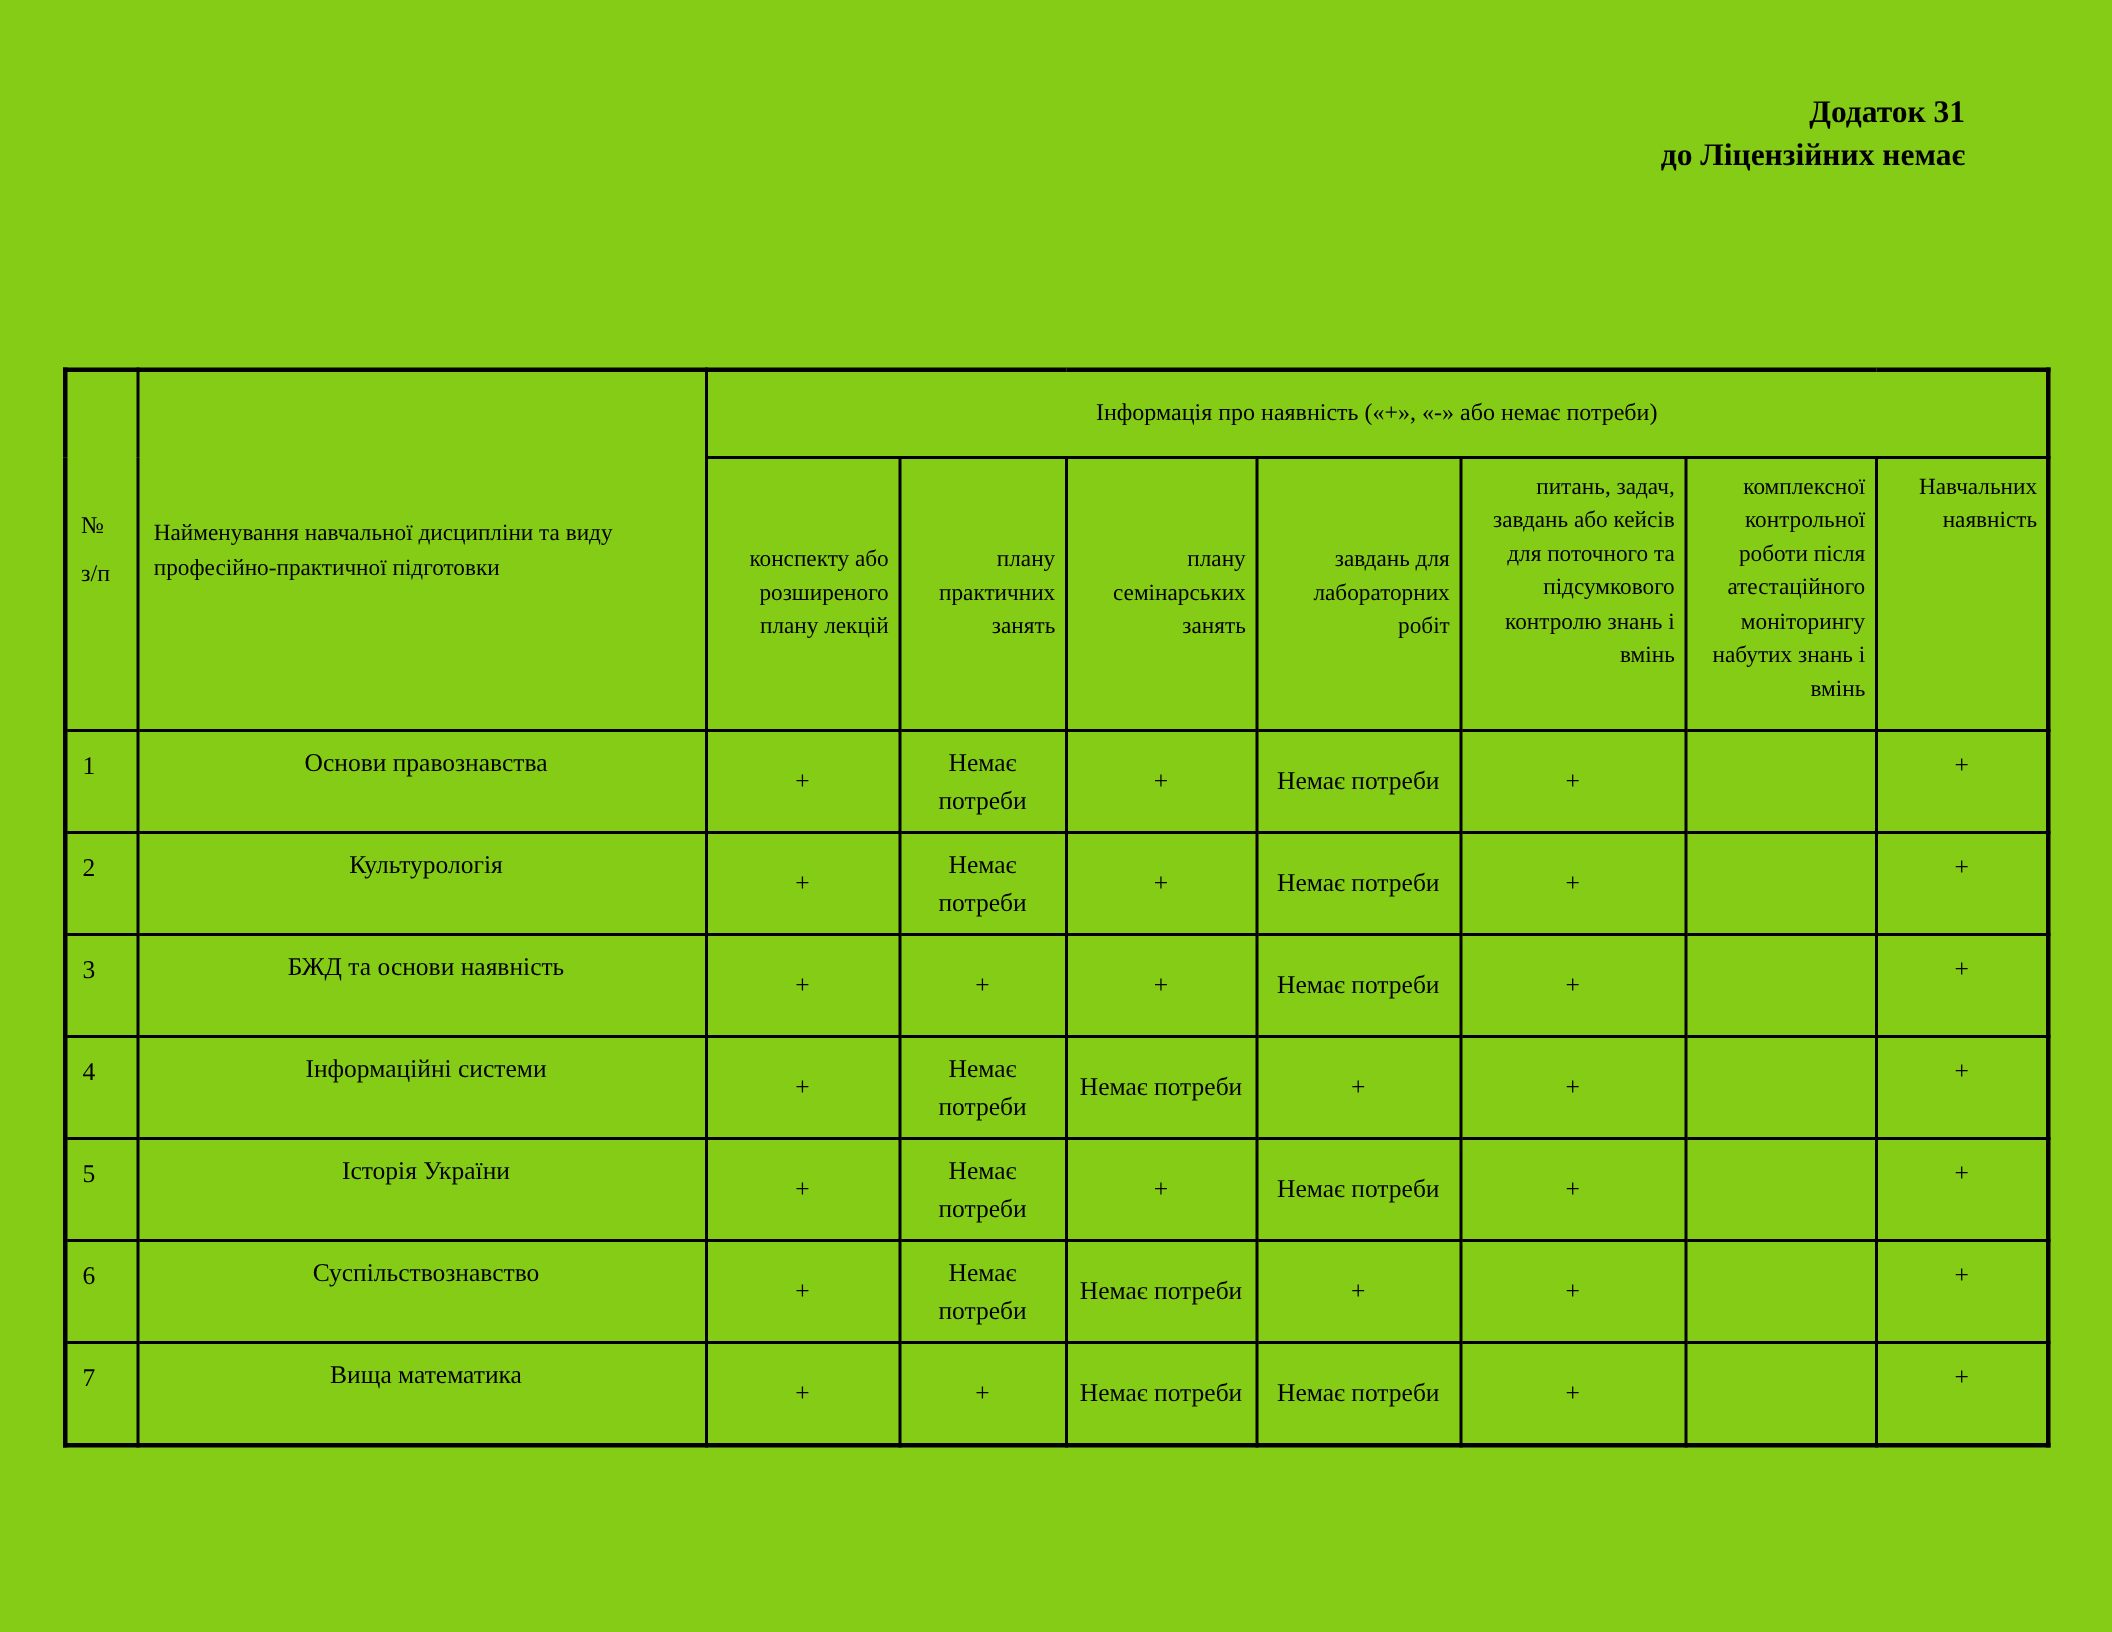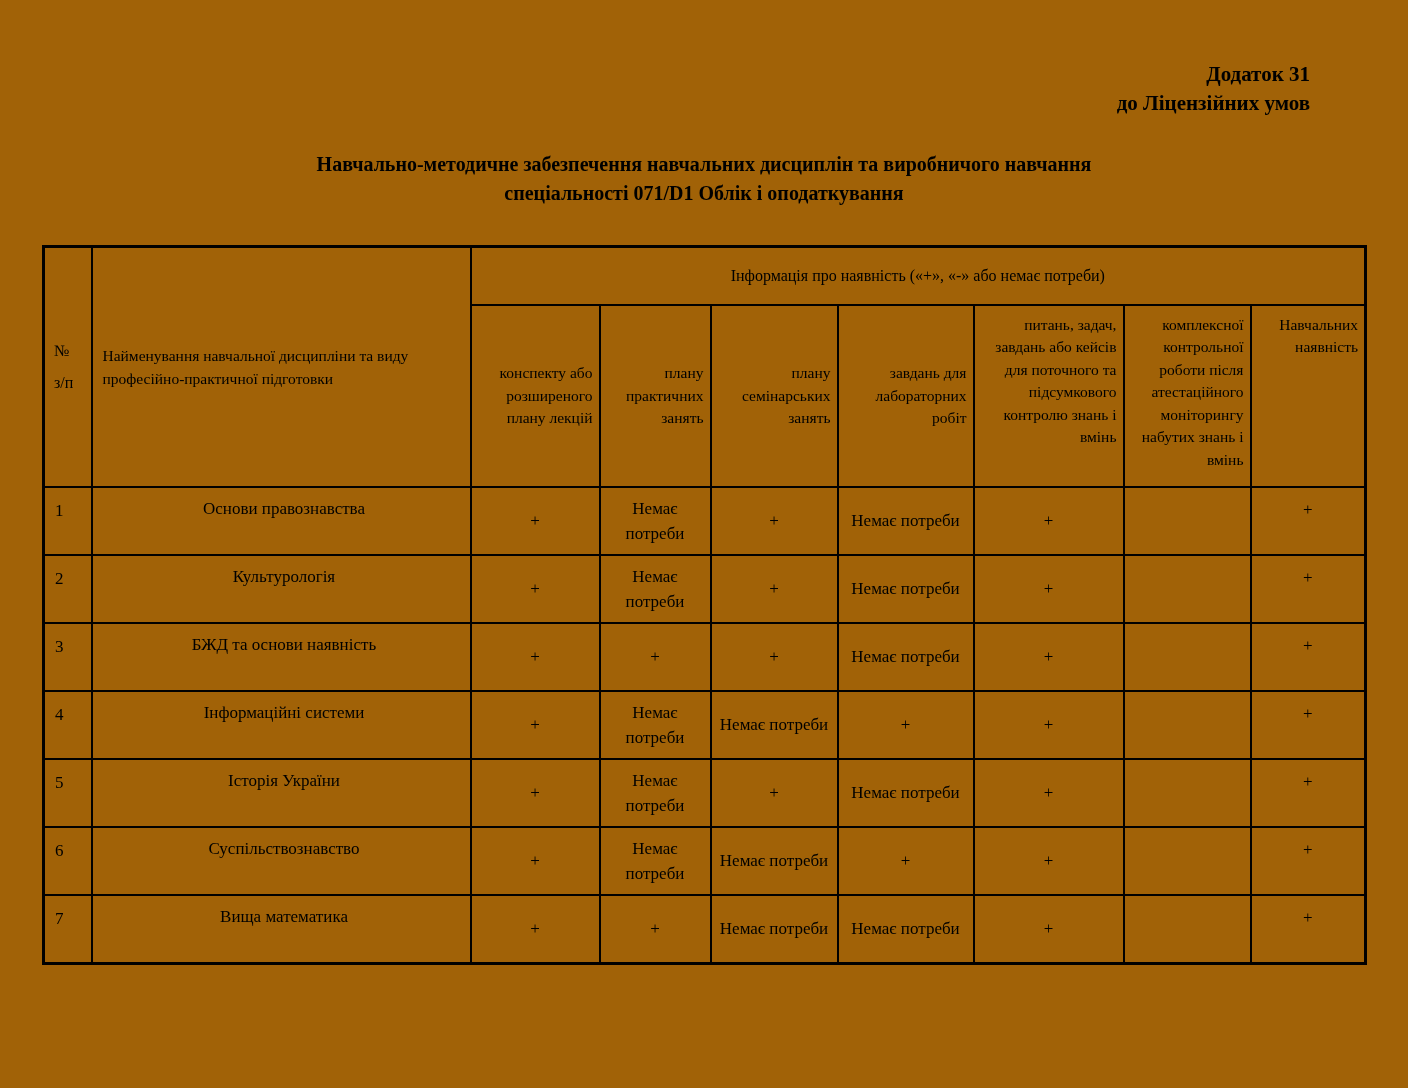--- a/index.html
+++ b/index.html
@@ -1,20 +1,20 @@
 <!DOCTYPE html>
 <html><head>
 <meta charset="utf-8">
 <style>
   html, body { margin: 0; padding: 0; background: #e8e8e8; }
   .page {
     position: relative;
     width: 1408px;
     height: 1088px;
-    background: #a16207;
+    background: #84cc16;
     font-family: "Liberation Serif", "DejaVu Serif", serif;
     color: #000000;
     overflow: hidden;
   }
   .annex {
     position: absolute;
     top: 60px;
     right: 98px;
     text-align: right;
     font-weight: bold;
@@ -104,27 +104,23 @@
     padding-top: 9px;
   }
 </style>
 </head>
 <body>
 
 <div class="page">
 
   <div class="annex">
     <div>Додаток 31</div>
-    <div>до Ліцензійних умов</div>
+    <div>до Ліцензійних немає</div>
   </div>
 
-  <div class="doc-title">
-    <div>Навчально-методичне забезпечення навчальних дисциплін та виробничого навчання</div>
-    <div>спеціальності 071/D1 Облік і оподаткування</div>
-  </div>
 
   <table class="grid">
     <colgroup>
       <col style="width:48px">
       <col style="width:379px">
       <col style="width:129px">
       <col style="width:111px">
       <col style="width:127px">
       <col style="width:136px">
       <col style="width:150px">

